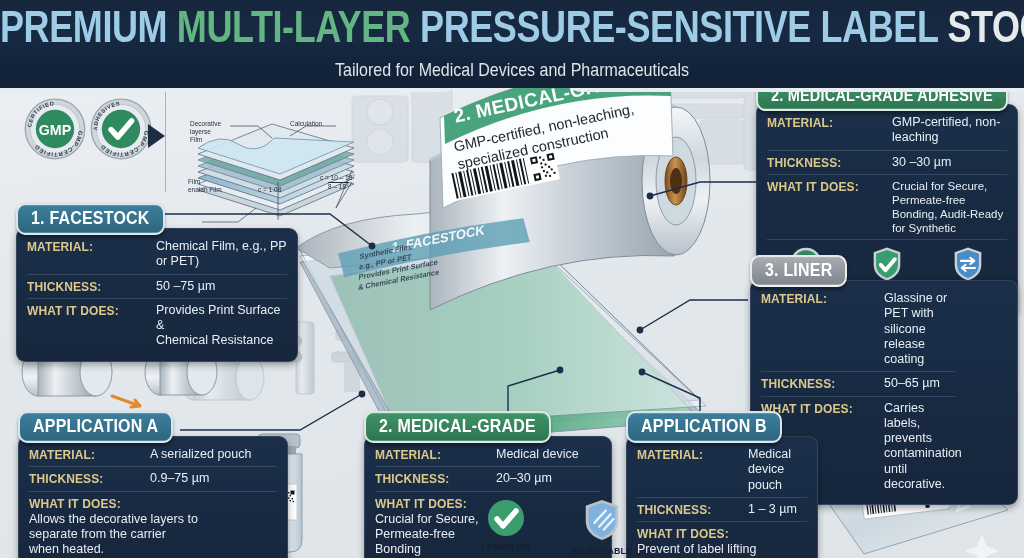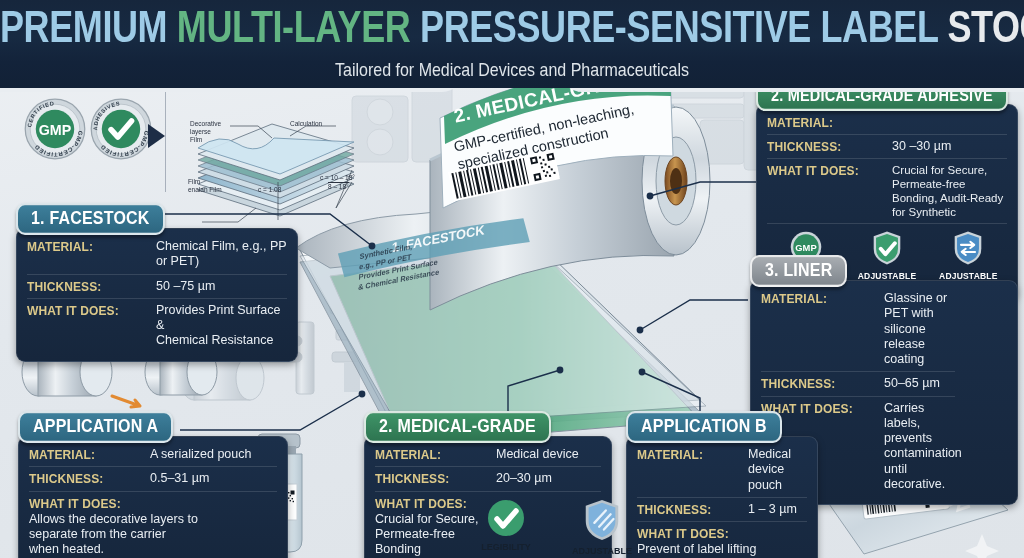--- a/index.html
+++ b/index.html
@@ -504,20 +504,21 @@
 Chemical Resistance</span>
       </div>
     </div>
   </div>
 
   <div class="card card-green" style="left:756px; top:84px; width:262px;">
     <div class="card-head hd-green" style="font-size:14.5px">2. MEDICAL-GRADE ADHESIVE</div>
     <div class="card-body">
       <div class="row">
         <span class="k" style="width:90px">MATERIAL:</span>
+        <span class="v">GMP-certified, non-leaching</span>
       </div>
       <div class="row">
         <span class="k" style="width:90px">THICKNESS:</span>
         <span class="v">30 –30 µm</span>
       </div>
       <div class="row">
         <span class="k" style="width:90px">WHAT IT DOES:</span>
         <span class="v" style="white-space:pre-line; font-size:11.5px">Crucial for Secure, Permeate-free
 Bonding, Audit-Ready for Synthetic</span>
       </div>
@@ -577,21 +578,21 @@
 
   <div class="card" style="left:18px; top:414px; width:270px;">
     <div class="card-head hd-teal">APPLICATION A</div>
     <div class="card-body">
       <div class="row">
         <span class="k" style="width:86px">MATERIAL:</span>
         <span class="v">A serialized pouch</span>
       </div>
       <div class="row">
         <span class="k" style="width:86px">THICKNESS:</span>
-        <span class="v">0.5–31 µm</span>
+        <span class="v">0.9–75 µm</span>
       </div>
       <div class="row stacked">
         <span class="k">WHAT IT DOES:</span>
         <span class="v" style="white-space:pre-line">Allows the decorative layers to
 separate from the carrier
 when heated.</span>
       </div>
     </div>
   </div>
 

